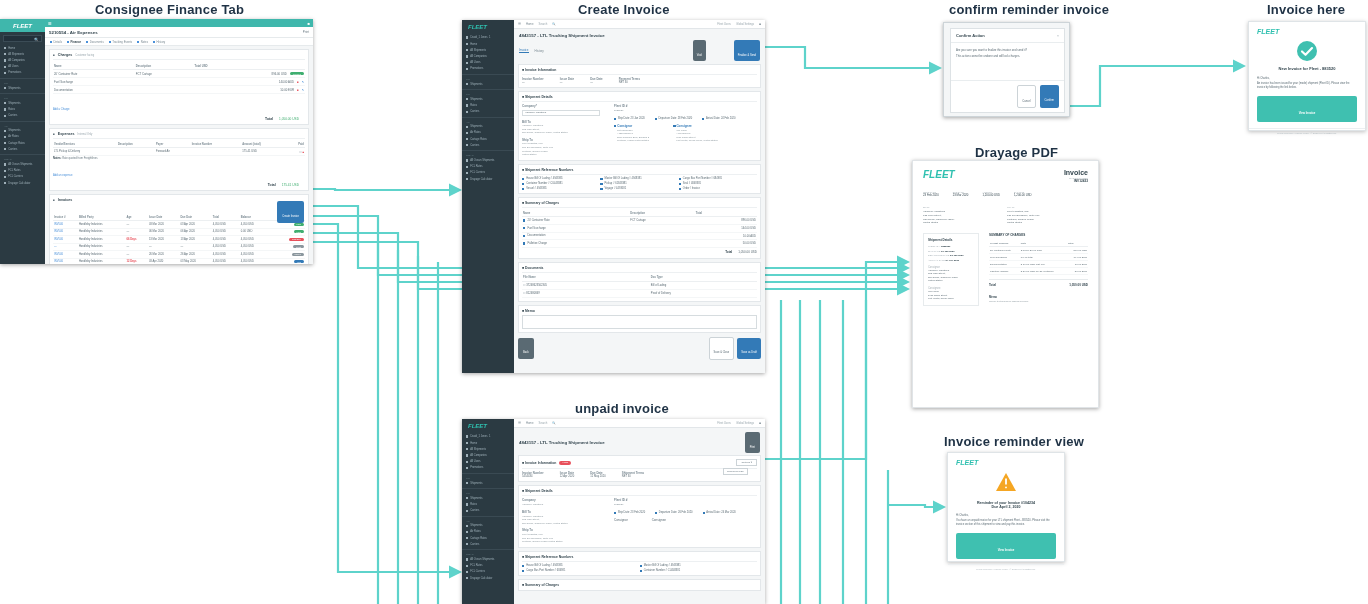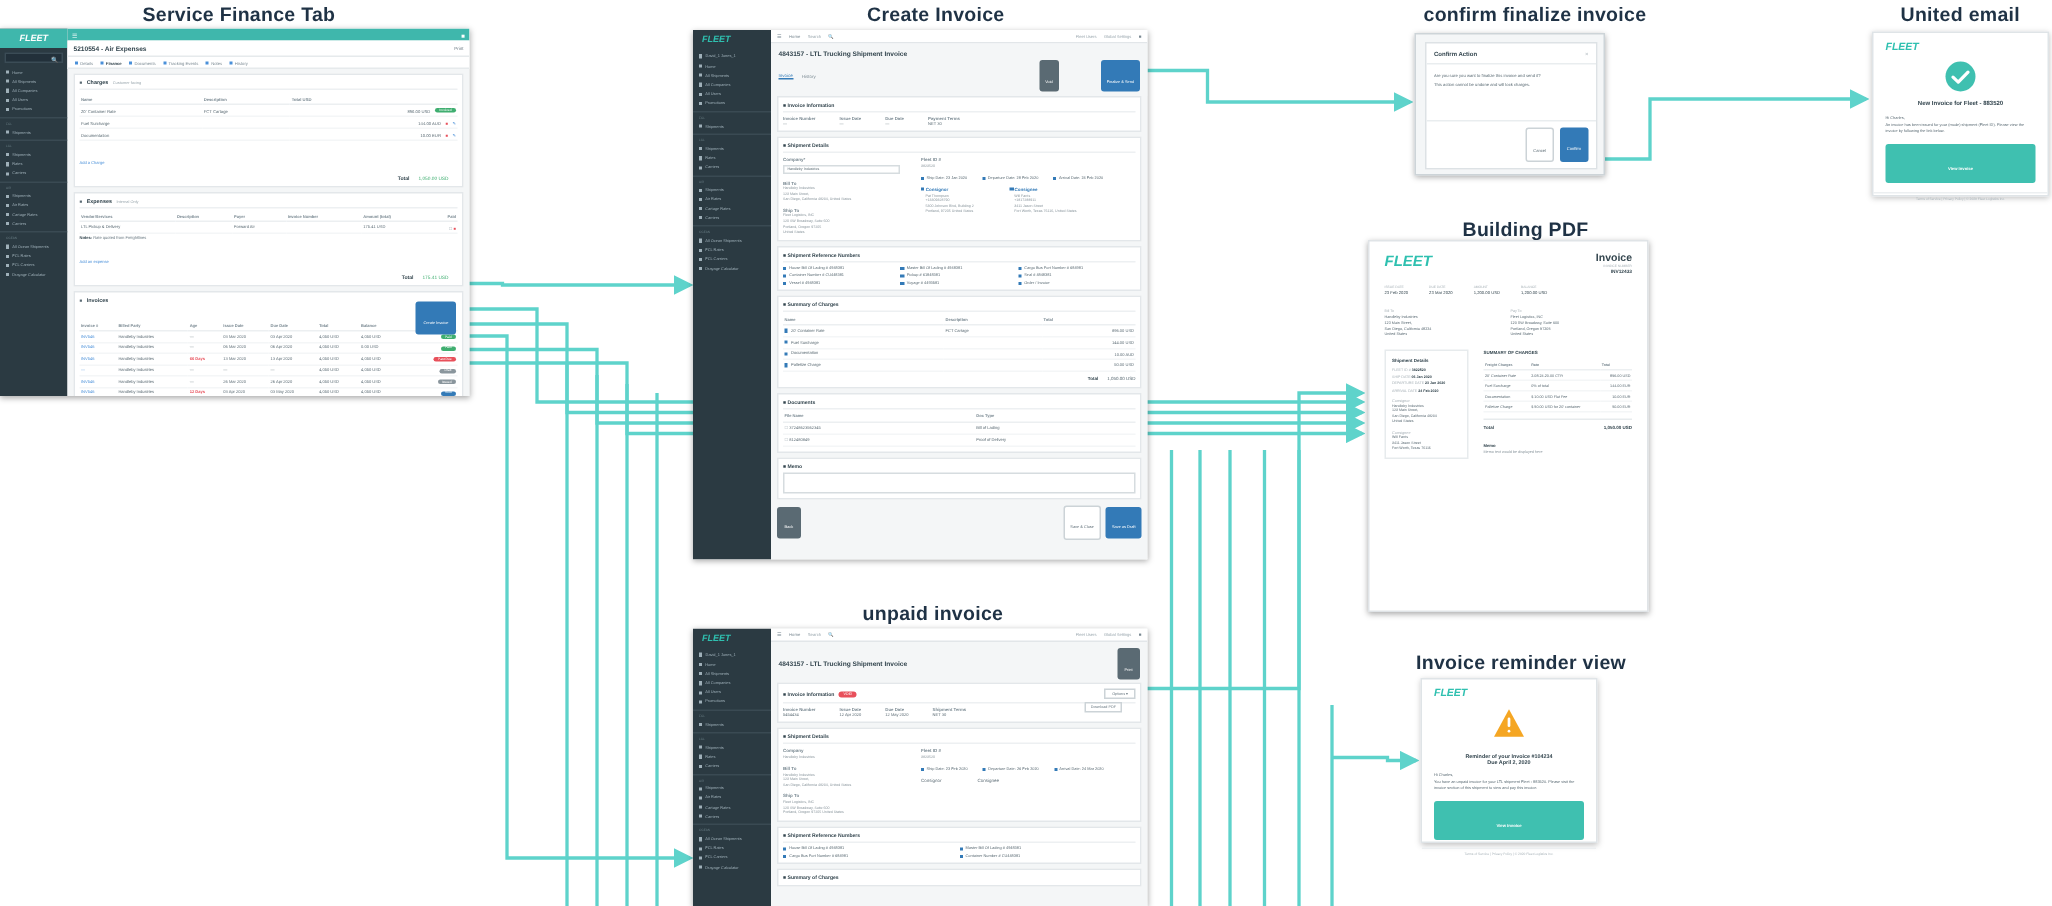--- a/index.html
+++ b/index.html
@@ -93,25 +93,25 @@
       <circle cx="292" cy="233" r="6"></circle>
       <circle cx="292" cy="242" r="6"></circle>
       <circle cx="292" cy="251" r="6"></circle>
       <circle cx="726" cy="47" r="6"></circle>
       <circle cx="1052" cy="106" r="6"></circle>
       <circle cx="737" cy="459" r="6"></circle>
       <circle cx="292" cy="224" r="6"></circle>
     </g>
   </svg>
 
-  <div class="anno" style="left:95px;top:2px;">Service Finance Tab</div>
+  <div class="anno" style="left:95px;top:2px;">Consignee Finance Tab</div>
   <div class="anno" style="left:578px;top:2px;">Create Invoice</div>
-  <div class="anno" style="left:949px;top:2px;">confirm finalize invoice</div>
-  <div class="anno" style="left:1267px;top:2px;">United email</div>
-  <div class="anno" style="left:975px;top:145px;">Building PDF</div>
+  <div class="anno" style="left:949px;top:2px;">confirm reminder invoice</div>
+  <div class="anno" style="left:1267px;top:2px;">Invoice here</div>
+  <div class="anno" style="left:975px;top:145px;">Drayage PDF</div>
   <div class="anno" style="left:575px;top:401px;">unpaid invoice</div>
   <div class="anno" style="left:944px;top:434px;">Invoice reminder view</div>
 
   <div class="panel" style="left:0;top:19px;width:313px;height:245px;">
 
     <div class="sb" style="position:absolute;left:0;top:0;width:45px;height:245px;">
       <div class="sb-logo" style="font-size:6px;padding:4px 0 3px;background:#3fb7ac;color:#fff;">FLEET</div>
       <div class="sb-search" style="margin:3px;height:7px;position:relative;">
         <span style="position:absolute;right:2px;top:1px;font-size:4px;color:#7d8f98;">🔍</span>
       </div>

